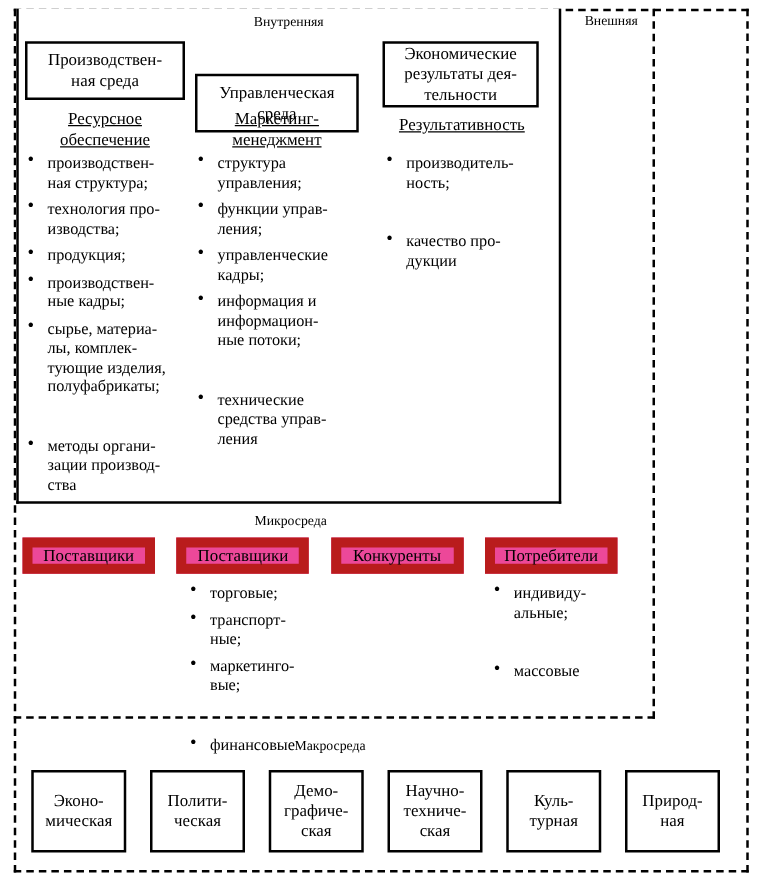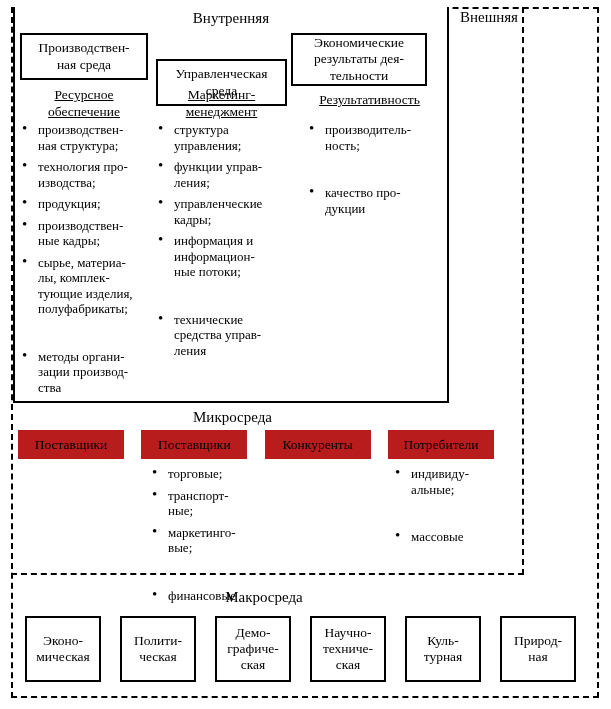--- a/index.html
+++ b/index.html
@@ -8,47 +8,47 @@
     font-family:"Liberation Serif","DejaVu Serif",serif;color:#000;
     overflow:hidden;
   }
   .abs{position:absolute;box-sizing:border-box;}
   .pre{white-space:pre-line;}
   
   .outer-dashed{left:11px;top:7px;width:588px;height:691px;border:2px dashed #000;}
   .micro-dashed{left:11px;top:7px;width:513px;height:568px;border-right:2px dashed #000;border-bottom:2px dashed #000;}
   .internal-solid{left:13px;top:7px;width:436px;height:396px;border:2px solid #000;border-top:none;background:#fff;}
   
-  .seclabel{font-size:15px;text-align:center;line-height:17px;}
+  .seclabel{font-size:11px;text-align:center;line-height:17px;}
   .lbl-internal{left:13px;top:10px;width:436px;}
   .lbl-external{left:453px;top:9px;width:72px;}
   .lbl-micro{left:140px;top:409px;width:185px;}
   .lbl-macro{left:170px;top:589px;width:188px;}
   
   .node{border:2px solid #000;background:#fff;display:flex;align-items:center;justify-content:center;
         text-align:center;font-size:13.5px;line-height:16.5px;}
   .b1{left:20px;top:33px;width:128px;height:47px;}
   .b2{left:156px;top:33px;width:131px;height:47px;margin-top:26px;}
-  .b3{left:291px;top:33px;width:136px;height:53px;}
+  .b3{left:306px;top:33px;width:125px;height:53px;}
   
   .colhead{font-size:13.5px;line-height:16.5px;text-align:center;text-decoration:underline;}
   .h1{left:20px;top:87px;width:128px;}
   .h2{left:156px;top:87px;width:131px;}
   .h3{left:303px;top:92px;width:133px;}
   
   .blist{font-size:13px;line-height:15.5px;}
   .l1{left:20px;top:122px;width:131px;}
   .l2{left:156px;top:122px;width:136px;}
   .l3{left:307px;top:122px;width:130px;}
   .bullet{position:relative;padding-left:18px;margin-bottom:6px;white-space:pre-line;}
   .bullet::before{content:"\2022";position:absolute;left:2px;top:-1px;font-size:15px;}
   
   .micro-row{left:18px;top:430px;width:476px;display:flex;justify-content:space-between;}
   .micro-box{box-sizing:border-box;border:8px solid #b91c1c;width:106px;height:29px;display:flex;
-             align-items:center;justify-content:center;font-size:13.5px;background:#b91c1c;}
+             align-items:center;justify-content:center;font-size:13.5px;background:#ec4899;}
   .lmid{left:150px;top:466px;width:108px;}
   .lcons{left:393px;top:466px;width:104px;}
   .blist .bullet:last-child{margin-bottom:0;margin-top:32px;}
   
   .macro-row{left:25px;top:616px;width:551px;display:flex;justify-content:space-between;}
   .macro-box{box-sizing:border-box;border:2px solid #000;width:76px;height:66px;display:flex;
              align-items:center;justify-content:center;text-align:center;font-size:13.5px;
              line-height:16px;white-space:pre-line;background:#fff;}
 </style>
 </head>

